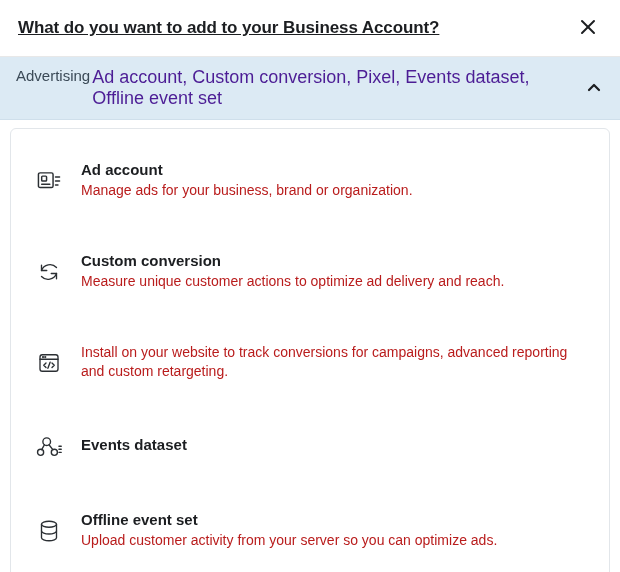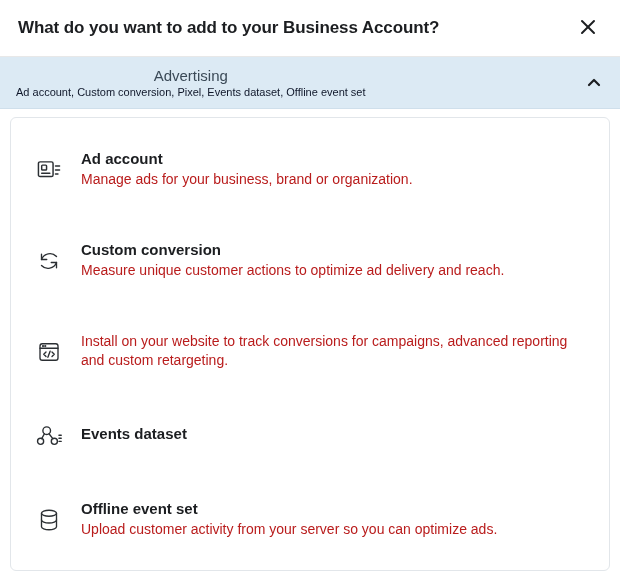--- a/index.html
+++ b/index.html
@@ -2,33 +2,33 @@
 <html><head>
 <meta charset="utf-8">
 <style>
   * { box-sizing: border-box; margin: 0; padding: 0; }
   html, body { width: 620px; height: 572px; font-family: Helvetica, Arial, sans-serif; background: #fff; color: #1c1e21; }
   .modal { width: 620px; }
   .modal-header {
     display: flex; align-items: center; justify-content: space-between;
     padding: 14px 18px 14px 18px; border-bottom: 1px solid #e8e8e8;
   }
-  .modal-title { font-size: 17px; font-weight: 700; letter-spacing: -0.1px; }
+  .modal-title { font-size: 17px; font-weight: 700; letter-spacing: -0.1px; text-decoration: underline; }
   .close-btn {
     width: 28px; height: 28px; display: flex; align-items: center; justify-content: center;
     cursor: pointer; background: transparent; border: none; color: #1c1e21;
   }
   .section-header {
     background: #dceaf4; padding: 10px 16px 10px 16px;
     display: flex; justify-content: space-between; align-items: center;
     border-bottom: 1px solid #cfdfeb;
   }
-  .section-header-text { display: flex; flex-direction: column; gap: 2px; align-items: center; }
+  .section-header-text { display: flex; flex-direction: row; gap: 2px; }
   .section-title { font-size: 15px; color: #3b4a57; font-weight: 400; }
-  .section-subtitle { font-size: 11px; color: #0f172a; }
+  .section-subtitle { font-size: 18px; color: #4c1d95; }
   .chevron { color: #1c1e21; display: flex; align-items: center; padding: 6px 2px 6px 6px; cursor: pointer; }
   .panel {
     margin: 8px 10px 10px 10px; background: #fff; border: 1px solid #e2e6ea; border-radius: 6px;
     padding: 6px 18px 6px 18px;
   }
   .option {
     display: flex; align-items: center; gap: 18px; padding: 26px 6px 26px 6px;
     cursor: pointer;
   }
   .option .icon-wrap {

